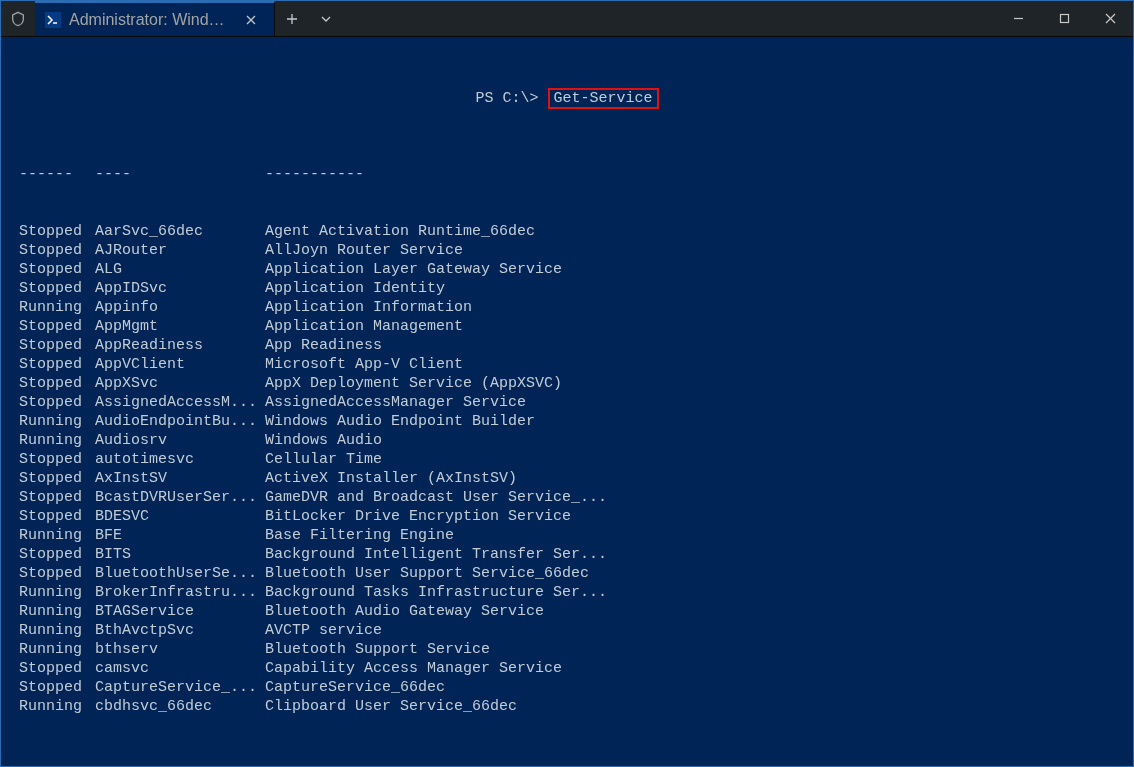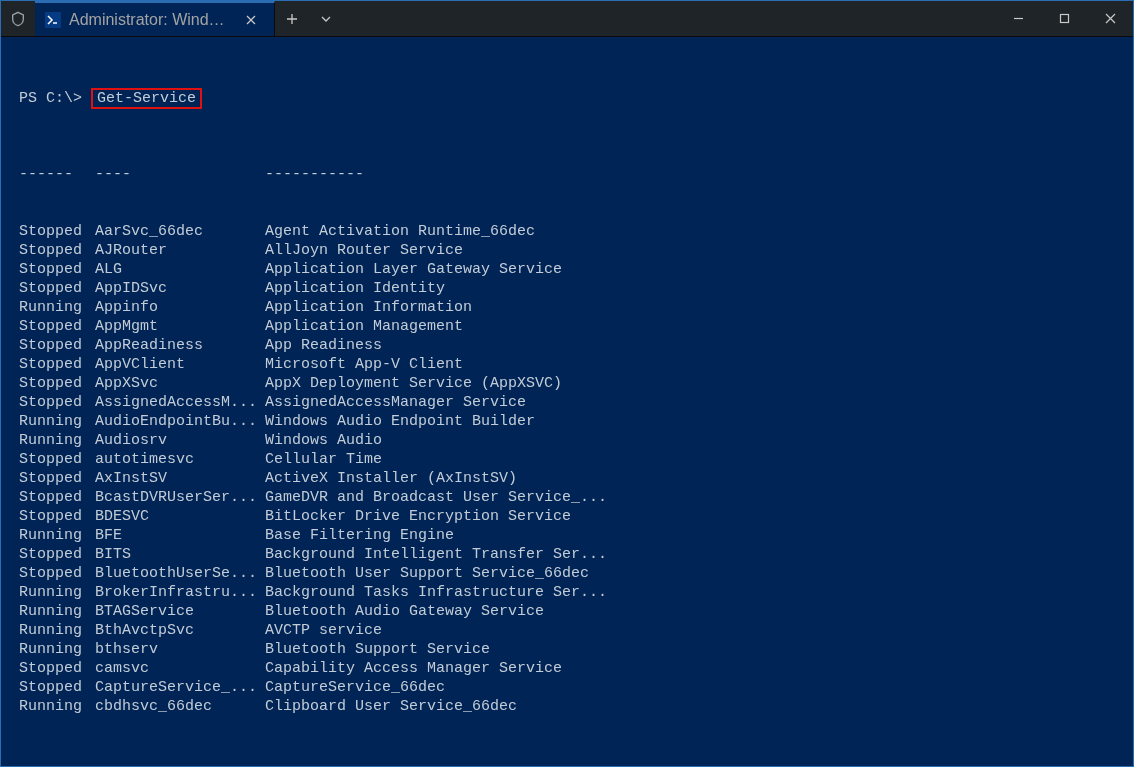--- a/index.html
+++ b/index.html
@@ -93,21 +93,21 @@
       align-items: center;
       justify-content: center;
       color: #c8c8c8;
     }
     .winctrl svg { width: 11px; height: 11px; }
     .terminal {
       padding: 14px 18px;
       white-space: pre;
       line-height: 19px;
     }
-    .prompt-row { margin-bottom: 19px; }
+    .prompt-row { margin-bottom: 19px; text-align: center; }
     .highlight {
       border: 2px solid #e21111;
       padding: 0 4px;
     }
     .row { display:flex; }
     .c-status { width: 76px; }
     .c-name   { width: 170px; }
     .c-disp   { flex:1; }
   </style>
 </head>

